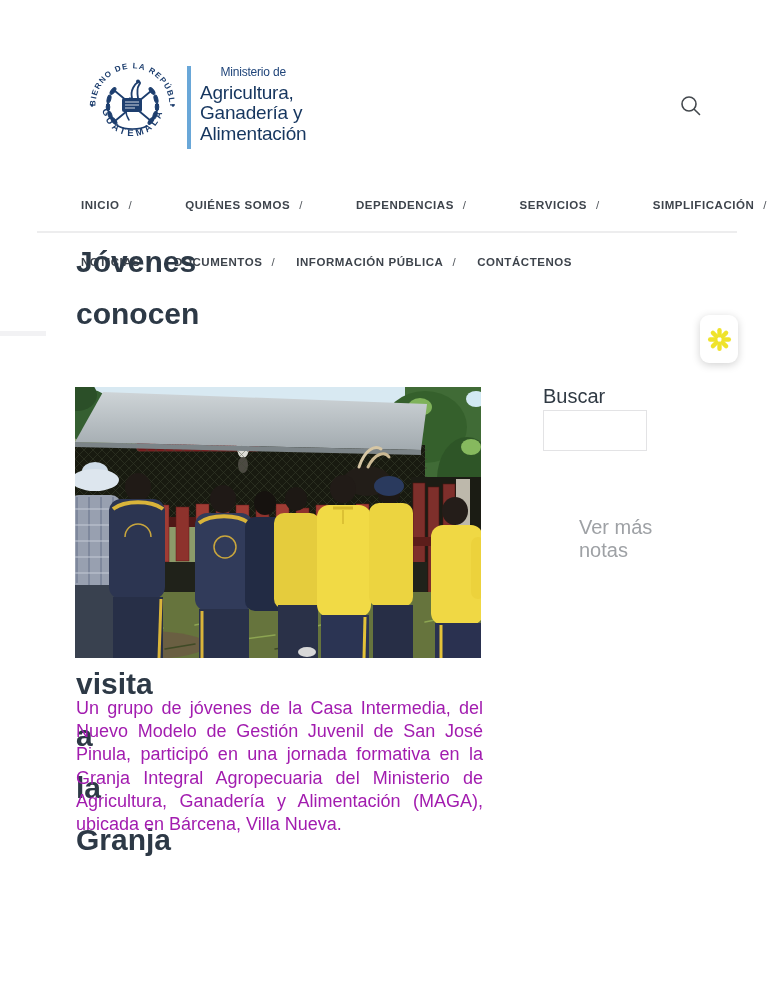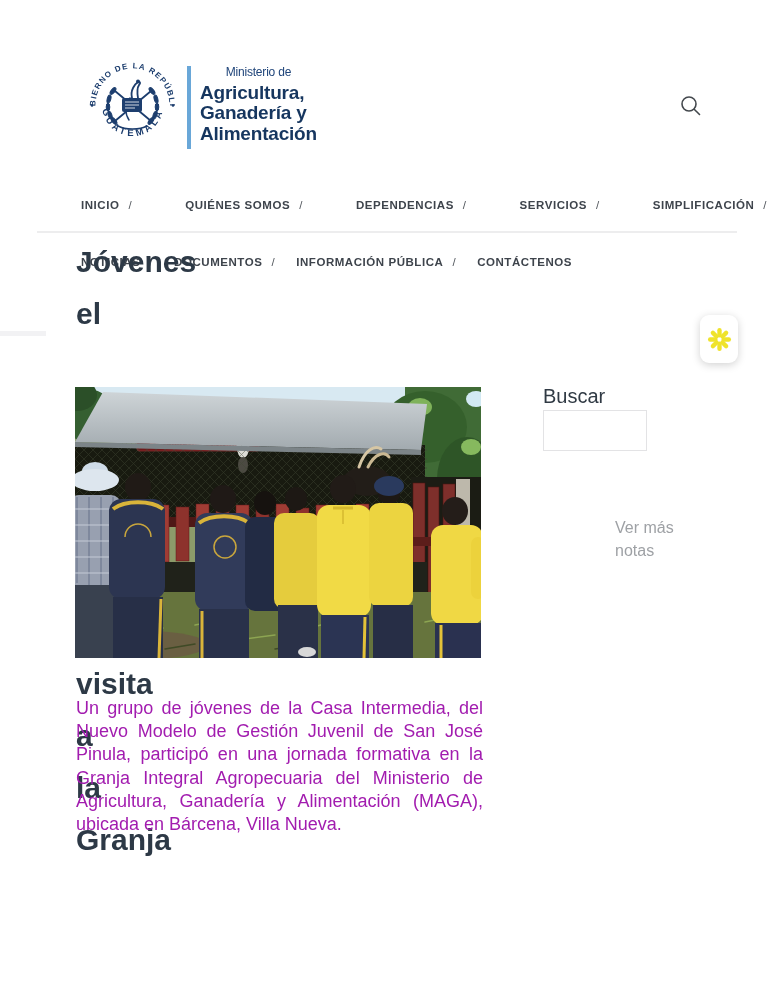--- a/index.html
+++ b/index.html
@@ -8,21 +8,21 @@
     font-family:"Liberation Sans",sans-serif;overflow:hidden;
     -webkit-font-smoothing:antialiased;
   }
   .abs{position:absolute;}
 
   
   .seal{left:85px;top:58px;width:95px;height:95px;}
   .logo-bar{left:187px;top:66px;width:4px;height:83px;background:#69a7d8;}
   .logo-text{left:200px;top:62px;color:#16365f;line-height:20.5px;}
   .logo-line1{font-size:12px;font-weight:400;color:#20457a;letter-spacing:-0.2px;text-align:center;}
-  .logo-bold{font-size:19px;font-weight:700;letter-spacing:-0.2px;}
+  .logo-bold{font-size:19px;font-weight:400;letter-spacing:-0.2px;}
   .search-btn{left:676px;top:92px;width:30px;height:30px;border:none;background:transparent;cursor:pointer;padding:0;}
 
   
   .nav-row{display:flex;font-size:11.5px;font-weight:700;letter-spacing:0.55px;color:#3e444c;white-space:nowrap;}
   .nav-row1{left:81px;top:199px;gap:44px;}
   .nav-row2{left:81px;top:256px;z-index:0;gap:12px;}
   .nav-item{display:inline-flex;}
   .nav-link{color:#3e444c;text-decoration:none;margin-right:9px;}
   .nav-sep{color:#51565c;margin-right:9px;font-weight:400;}
   .header-divider{left:37px;top:231px;width:700px;height:2px;background:#ededee;}
@@ -44,21 +44,21 @@
 
   
   .search-label{left:543px;top:385px;font-size:20px;color:#303a44;}
   .search-input{
     left:543px;top:410px;width:104px;height:41px;box-sizing:border-box;
     border:1px solid #e3e3e5;background:#fff;outline:none;font-size:15px;padding:0 8px;
     font-family:"Liberation Sans",sans-serif;color:#3f4a57;
   }
   .more-link{
     left:579px;top:516px;width:74px;display:block;
-    font-size:16px;line-height:23px;color:#9ea1a5;text-decoration:none;margin-left:36px;
+    font-size:20px;line-height:23px;color:#9ea1a5;text-decoration:none;
   }
 
   
   .a11y-btn{
     left:700px;top:315px;width:38px;height:48px;background:#ffffff;border:none;
     border-radius:9px;box-shadow:0 2px 8px rgba(0,0,0,0.18);cursor:pointer;
     display:flex;align-items:center;justify-content:center;padding:0;
   }
 </style>
 </head>
@@ -164,21 +164,21 @@
     <span class="nav-item">
     <a href="#" class="nav-link">CONTÁCTENOS</a>
     <span class="nav-sep"></span>
   </span>
   </nav>
 
 <div class="abs mini-line"></div>
 
 <h1 class="abs article-title title-frag1" style="margin:0;">
     <div class="title-word">Jóvenes</div>
-    <div class="title-word">el</div>
+    <div class="title-word">conocen</div>
   </h1>
 
 <h1 class="abs article-title title-frag2" style="margin:0;">
     <div class="title-word">visita</div>
     <div class="title-word">a</div>
     <div class="title-word">la</div>
     <div class="title-word">Granja</div>
   </h1>
 
 <svg class="abs photo" viewBox="0 0 406 271" role="img">

